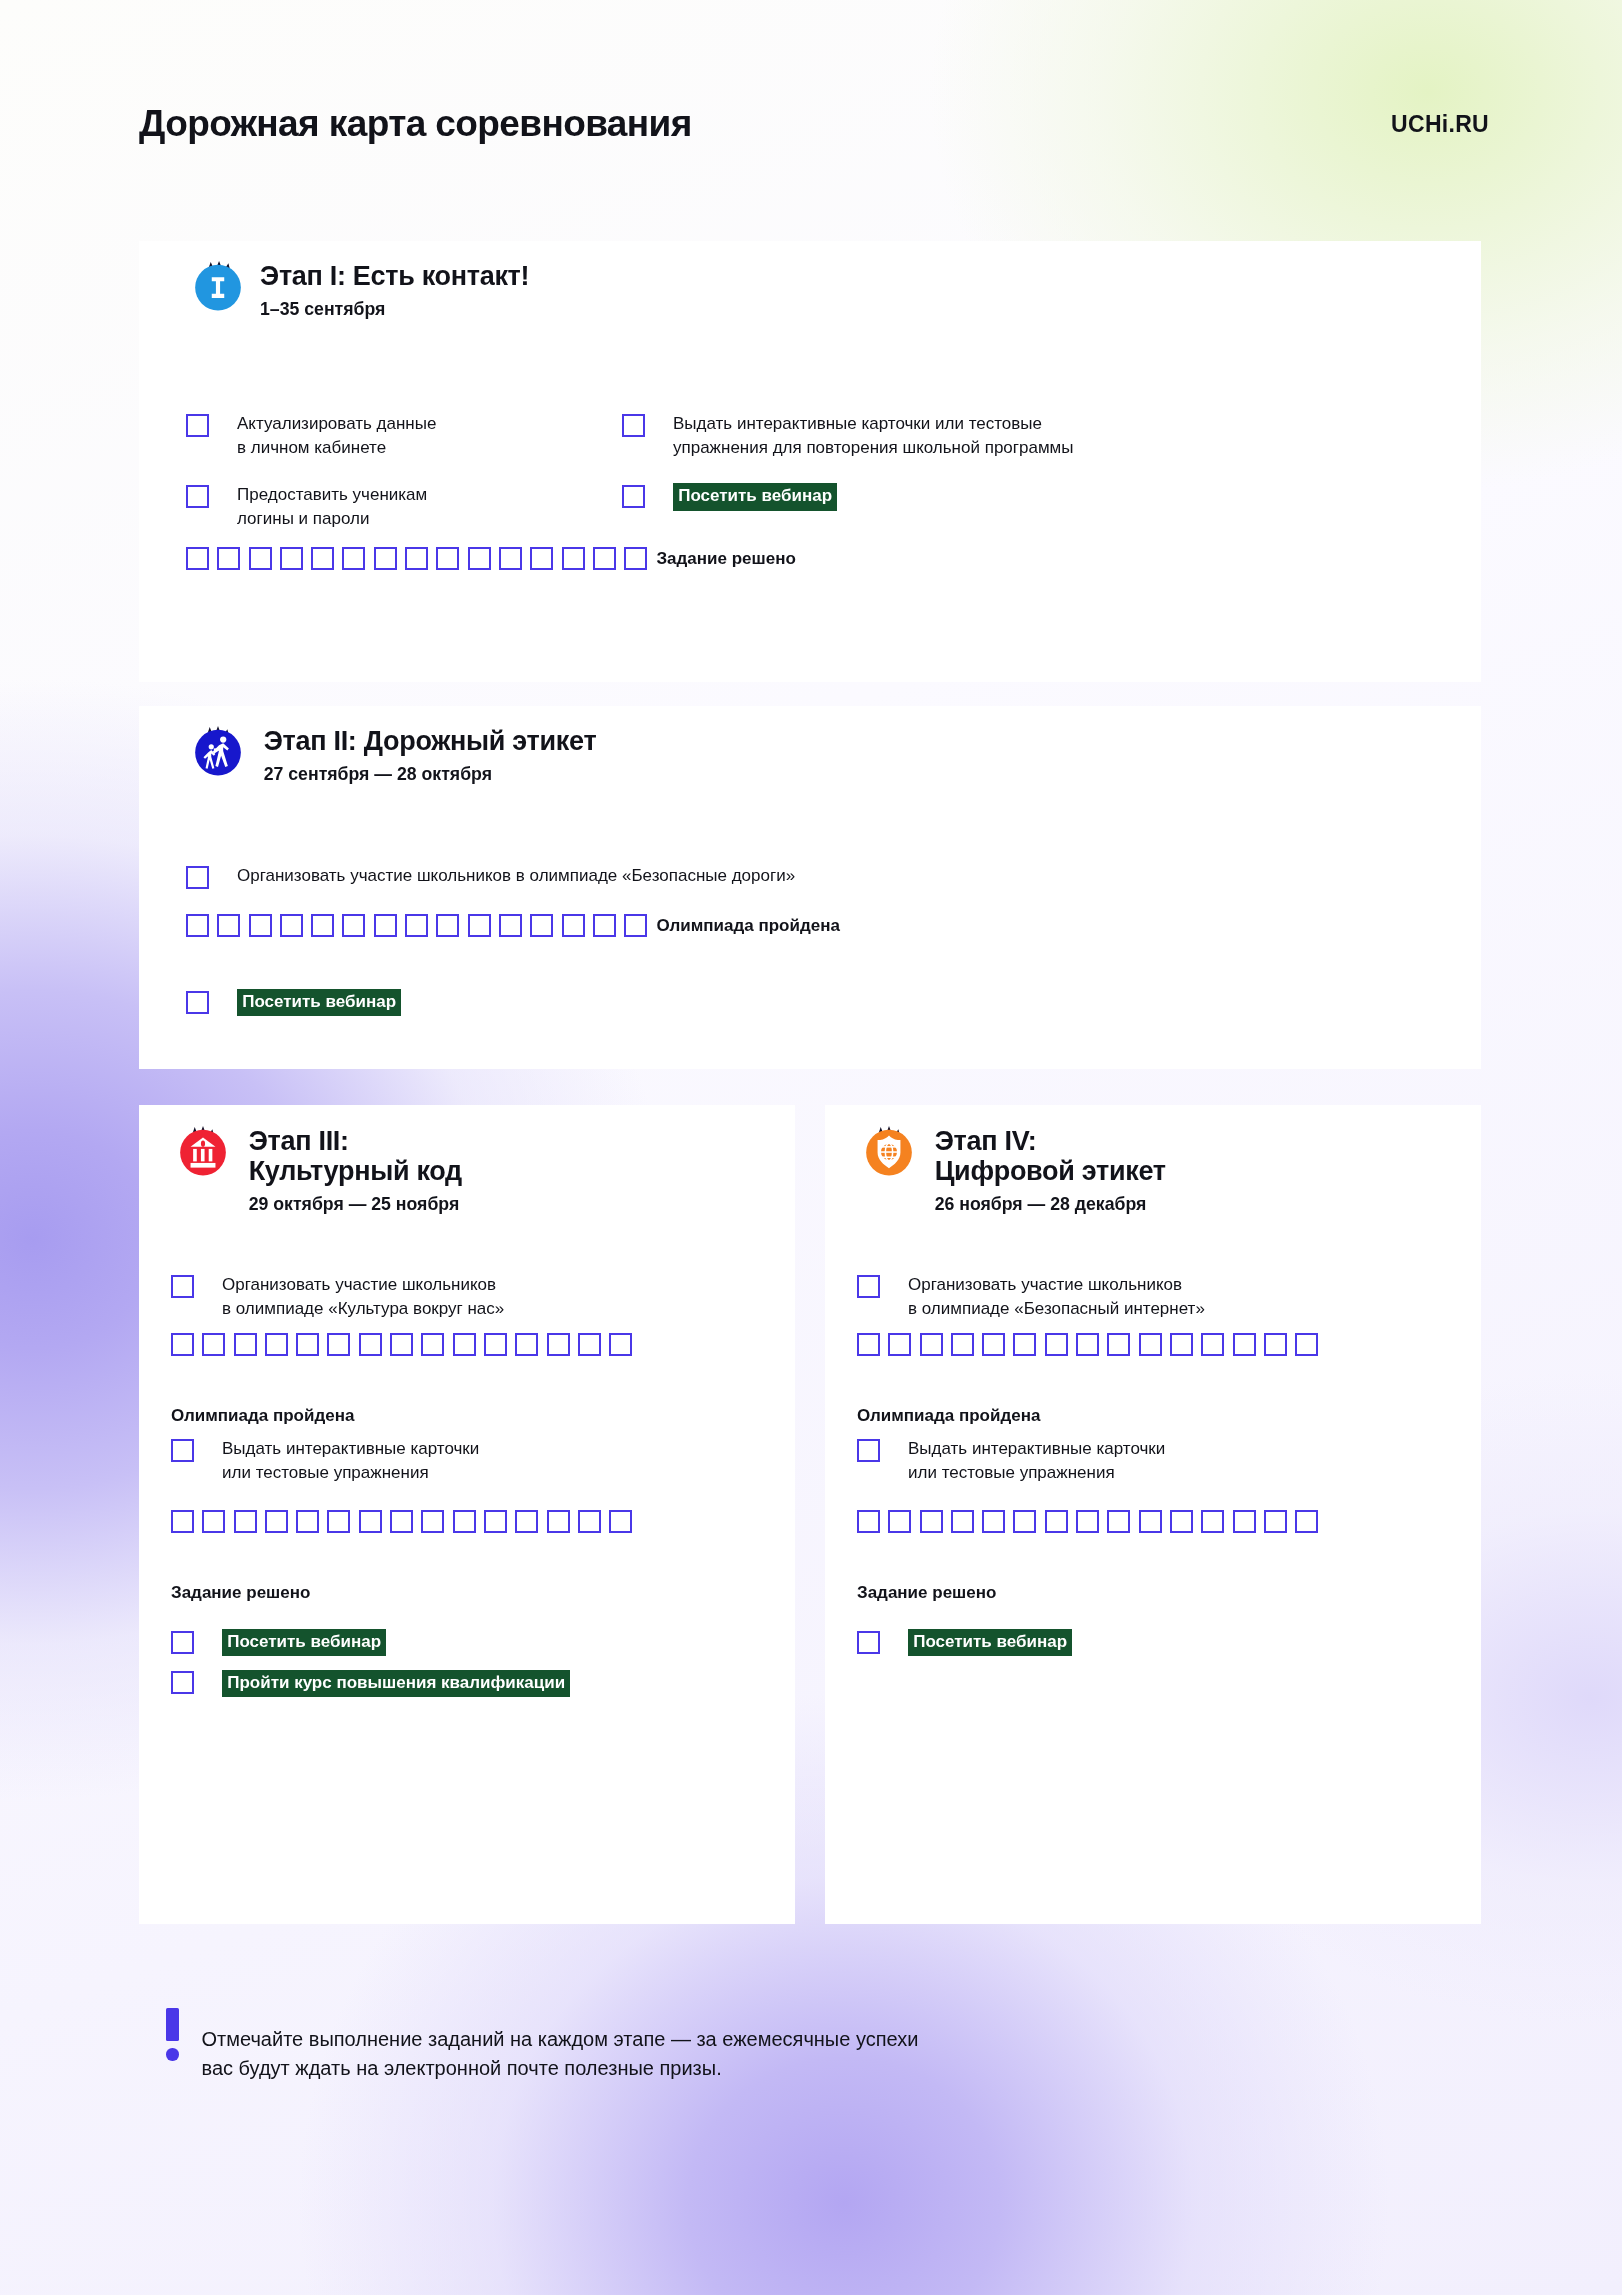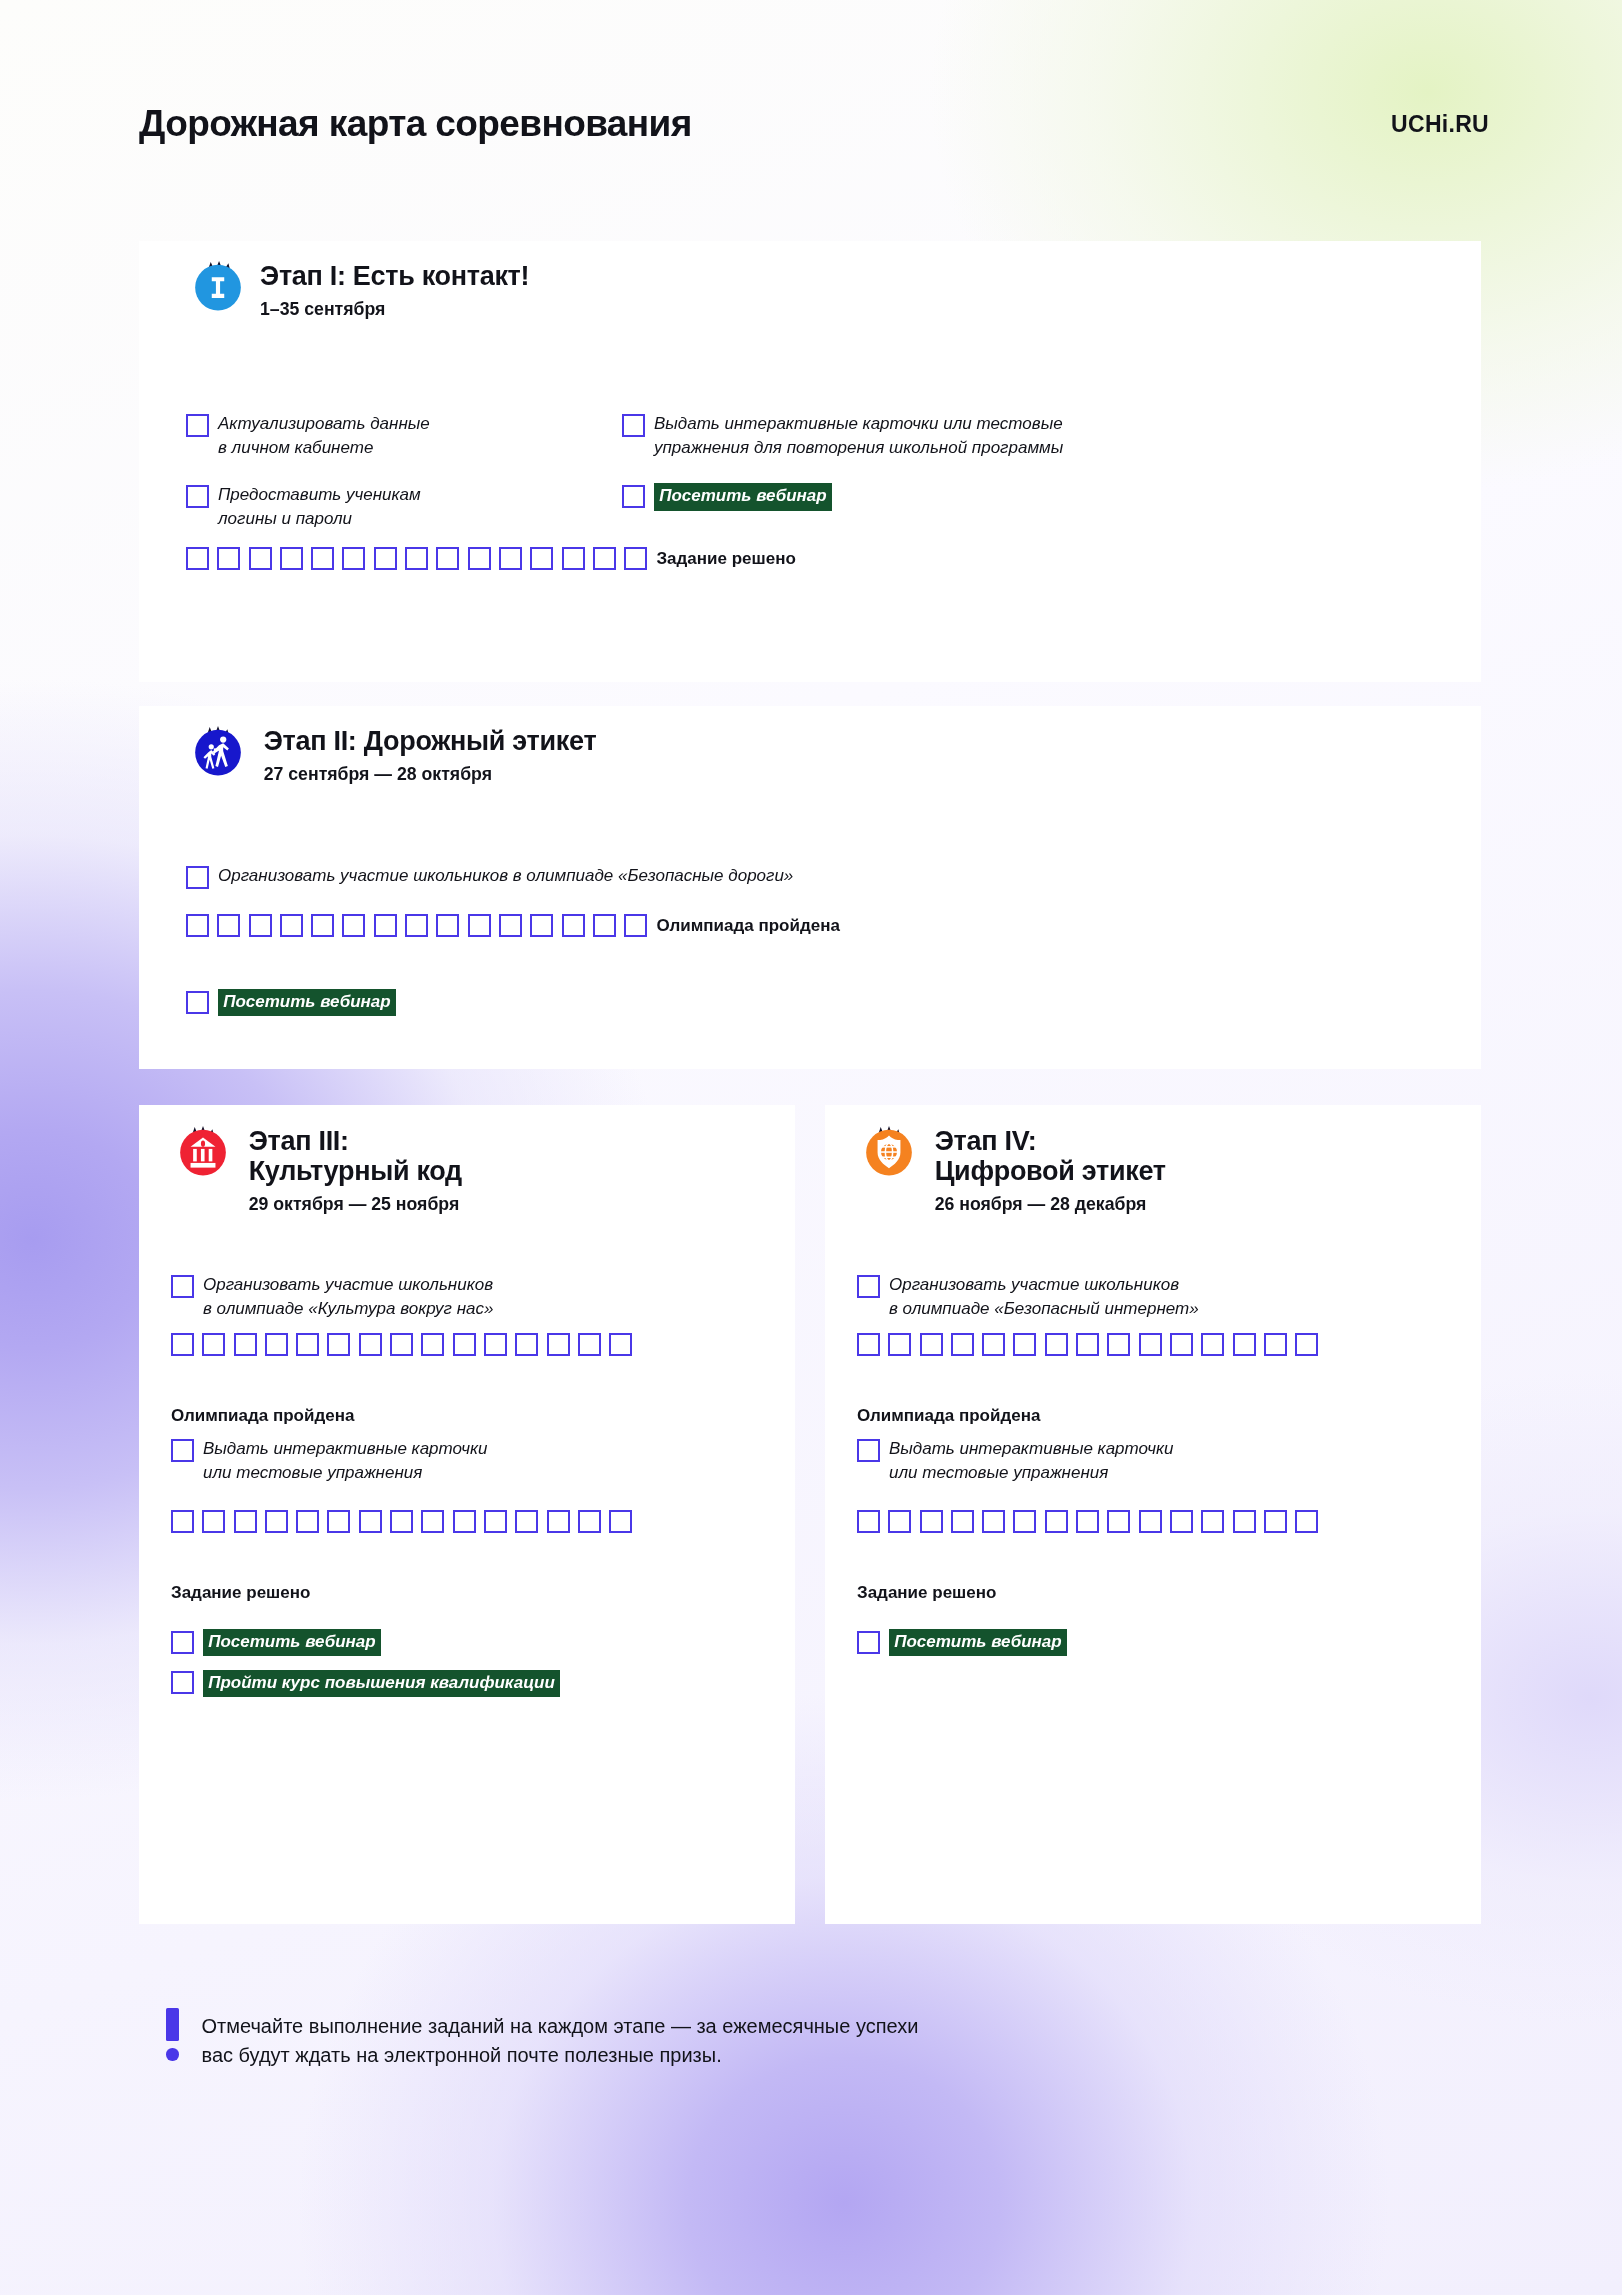--- a/index.html
+++ b/index.html
@@ -93,22 +93,21 @@
     font-weight: 700;
     color: #12131a;
     margin-top: 7.3px;
     white-space: nowrap;
   }
 
   
   .task {
     display: flex;
     align-items: flex-start;
-    gap: 9px;
-    font-style: italic;
+    gap: 28px;
   }
   .cb {
     box-sizing: border-box;
     width: 23px;
     height: 23px;
     border: 2.6px solid #4a37e8;
     background: #ffffff;
     flex: 0 0 23px;
     margin-top: 1.6px;
   }
@@ -222,21 +221,21 @@
     font-weight: 700;
     line-height: 1.46;
     color: #12131a;
     white-space: pre-line;
   }
   .footer-plain {
     font-size: 20px;
     font-weight: 400;
     line-height: 1.46;
     color: #12131a;
-    margin-top: 8px;
+    margin-top: 21px;
     white-space: pre-line;
   }
 </style>
 </head>
 <body>
 
 <div class="bg-base"></div>
 
 <div class="page">
 

